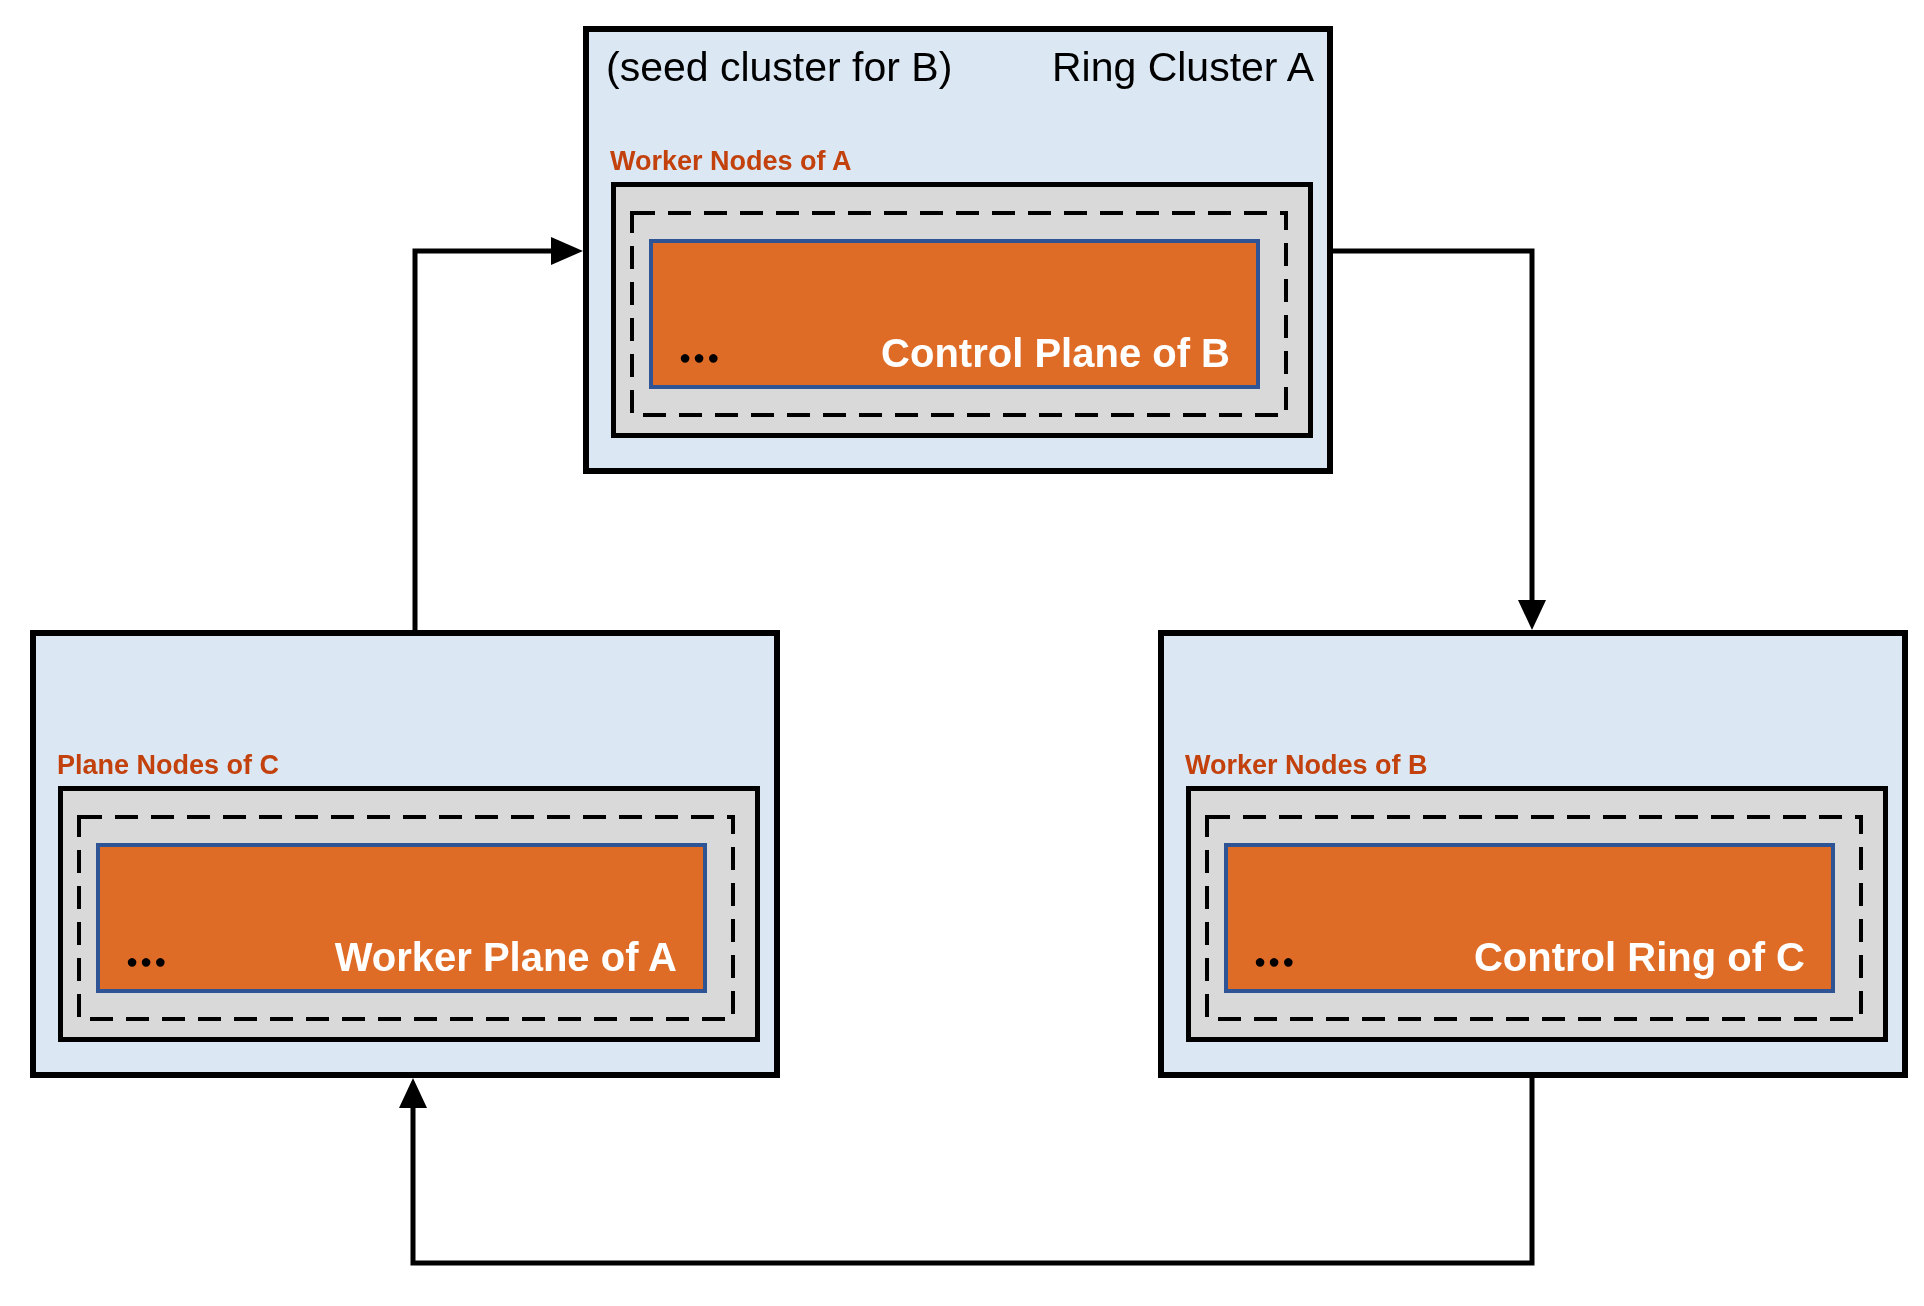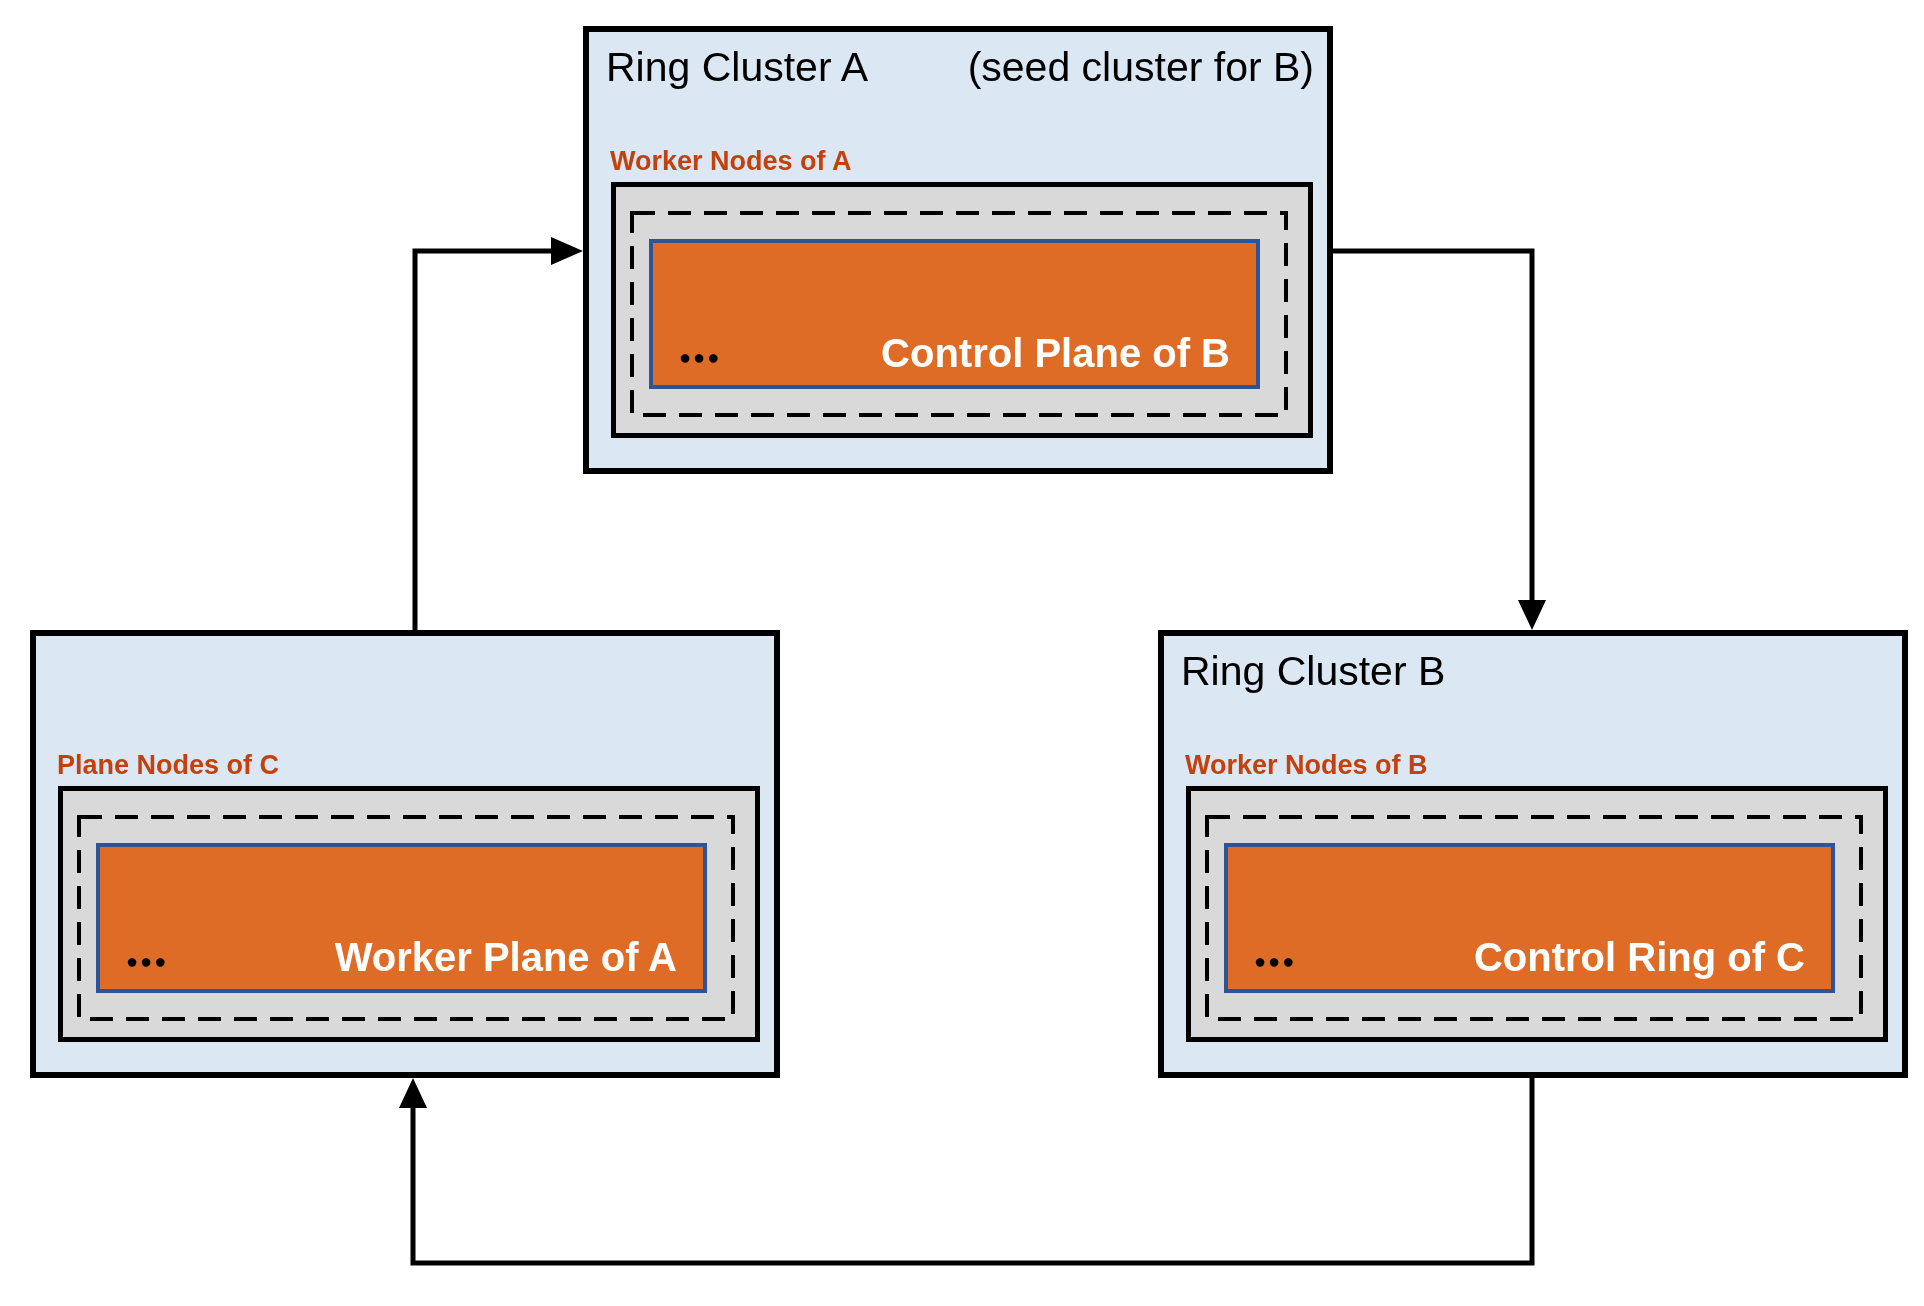--- a/index.html
+++ b/index.html
@@ -41,22 +41,22 @@
       <polygon points="1532,630 1518,600 1546,600" fill="#000"></polygon>
     </g>
     <g>
       <polyline points="1532,1078 1532,1263 413,1263 413,1106" fill="none" stroke="#000" stroke-width="5"></polyline>
       <polygon points="413,1078 399,1108 427,1108" fill="#000"></polygon>
     </g>
   </svg>
 
   <div class="cluster cluster-a">
     <div class="title-row">
+      <span>(seed cluster for B)</span>
       <span>Ring Cluster A</span>
-      <span>(seed cluster for B)</span>
     </div>
     <div class="worker-label">Worker Nodes of A</div>
     <div class="worker-area">
       <div class="dashed-wrap">
         <svg class="dash-svg" xmlns="http://www.w3.org/2000/svg">
             <rect></rect>
           </svg>
         <div class="control-plane">
           <span class="dots">●●●</span>
           <span class="cp-label">Control Plane of B</span>
@@ -75,21 +75,20 @@
         <div class="control-plane">
           <span class="dots">●●●</span>
           <span class="cp-label">Worker Plane of A</span>
         </div>
       </div>
     </div>
   </div>
 
   <div class="cluster cluster-b">
     <div class="title-row">
-      <span>Ring Cluster B</span>
     </div>
     <div class="worker-label">Worker Nodes of B</div>
     <div class="worker-area">
       <div class="dashed-wrap">
         <svg class="dash-svg" xmlns="http://www.w3.org/2000/svg">
             <rect></rect>
           </svg>
         <div class="control-plane">
           <span class="dots">●●●</span>
           <span class="cp-label">Control Ring of C</span>

